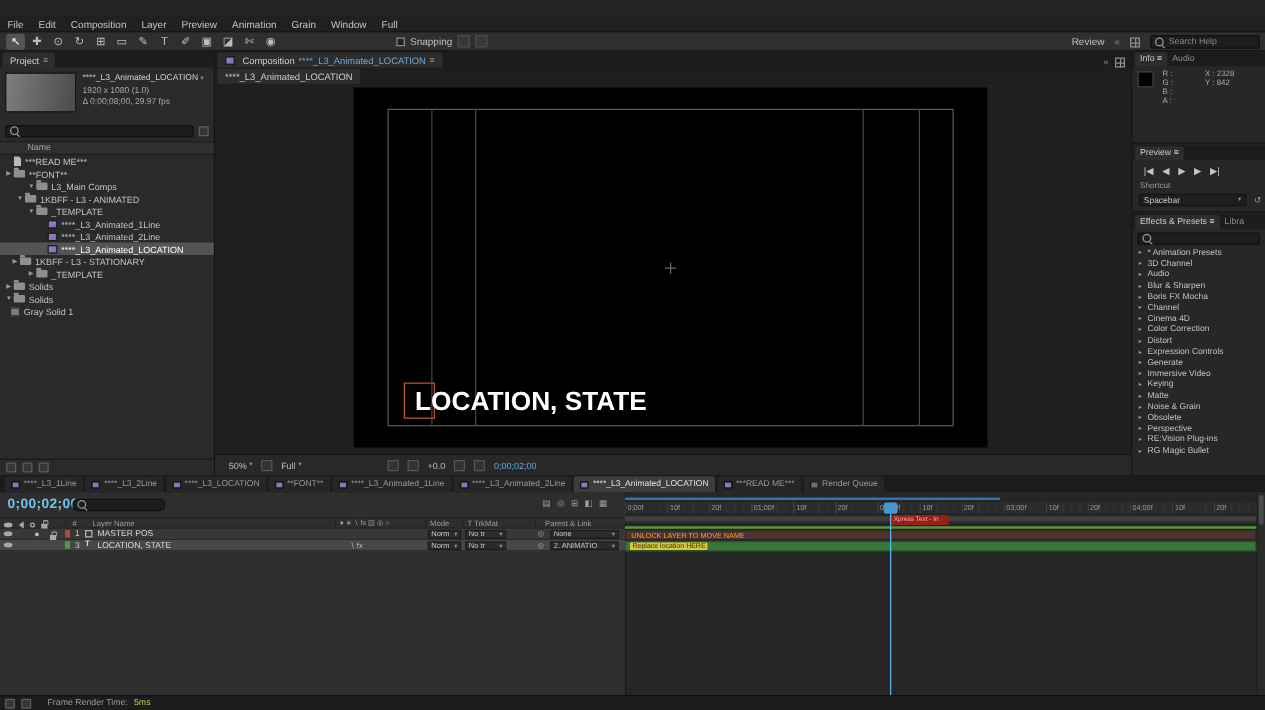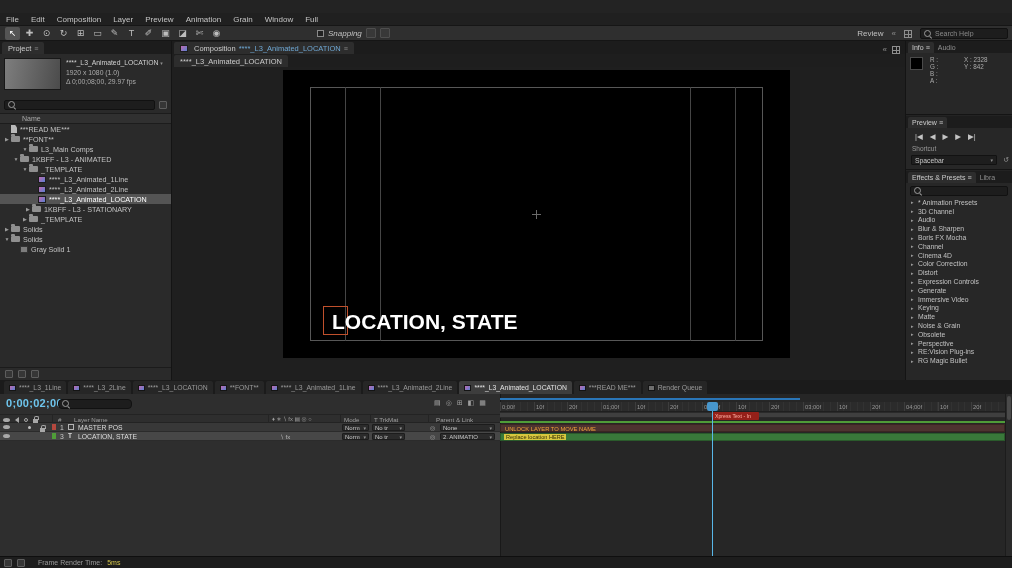--- a/index.html
+++ b/index.html
@@ -17,21 +17,21 @@
   .menubar{position:absolute;left:0;top:13px;width:100%;height:13px;background:#202020;display:flex;align-items:center;border-bottom:1px solid #161616;}
   .menu-item{padding:0 6px;font-size:8px;color:#c4c4c4;height:13px;display:flex;align-items:center;}
 
   
   .toolbar{position:absolute;left:0;top:26px;width:100%;height:15px;background:#2f2f2f;border-bottom:1px solid #151515;display:flex;align-items:center;}
   .tool{width:15px;height:13px;margin:0 1px;font-size:9px;color:#bdbdbd;display:flex;align-items:center;justify-content:center;border-radius:2px;}
   .tool.active{background:#545454;color:#fff;}
   .tool:first-child{margin-left:5px;}
   .snap-group{display:flex;align-items:center;gap:4px;margin-left:92px;}
   .checkbox{width:7px;height:7px;border:1px solid #8a8a8a;background:#222;}
-  .snap-label{font-size:8px;color:#c0c0c0;font-style:italic;}
+  .snap-label{font-size:8px;color:#c0c0c0;}
   .mini-btn{width:10px;height:10px;border:1px solid #4e4e4e;background:#383838;border-radius:1px;}
   .toolbar-right{position:absolute;right:4px;top:0;height:15px;display:flex;align-items:center;gap:8px;}
   .workspace-label{font-size:8px;color:#c0c0c0;}
   .chev{font-size:8px;color:#8e8e8e;}
   .grid-ic{width:8px;height:8px;border:1px solid #8e8e8e;background:linear-gradient(#8e8e8e,#8e8e8e) 0 3px/8px 1px no-repeat,linear-gradient(#8e8e8e,#8e8e8e) 3px 0/1px 8px no-repeat;}
   .searchbox{display:flex;align-items:center;gap:3px;width:88px;height:11px;background:#1d1d1d;border:1px solid #111;border-radius:2px;padding:0 3px;}
   .searchbox input{flex:1;min-width:0;background:transparent;border:none;outline:none;color:#cfcfcf;font-size:7px;font-family:inherit;}
   .searchbox input::placeholder{color:#8a8a8a;}
   .mag{position:relative;width:8px;height:8px;flex:none;}
   .mag::before{content:"";position:absolute;left:0;top:0;width:5px;height:5px;border:1px solid #9a9a9a;border-radius:50%;}
@@ -275,41 +275,41 @@
       <div class="trow" style="padding-left:30px">
           <span class="texp"></span>
           <span class="ic-comp"></span>
           <span>****_L3_Animated_2Line</span>
         </div>
       <div class="trow selected" style="padding-left:30px">
           <span class="texp"></span>
           <span class="ic-comp"></span>
           <span>****_L3_Animated_LOCATION</span>
         </div>
-      <div class="trow" style="padding-left:24px">
+      <div class="trow" style="padding-left:8px">
           <span class="texp">▶</span>
           <span class="ic-folder"></span>
           <span>1KBFF - L3 - STATIONARY</span>
         </div>
       <div class="trow" style="padding-left:21px">
           <span class="texp">▶</span>
           <span class="ic-folder"></span>
           <span>_TEMPLATE</span>
         </div>
       <div class="trow" style="padding-left:3px">
           <span class="texp">▶</span>
           <span class="ic-folder"></span>
           <span>Solids</span>
         </div>
       <div class="trow" style="padding-left:3px">
           <span class="texp">▼</span>
           <span class="ic-folder"></span>
           <span>Solids</span>
         </div>
-      <div class="trow" style="padding-left:12px">
+      <div class="trow" style="">
           <span class="texp"></span>
           <span class="ic-solid"></span>
           <span>Gray Solid 1</span>
         </div>
     </div>
     <div class="proj-footer">
       <span class="ftr-ic"></span>
       <span class="ftr-ic"></span>
       <span class="ftr-ic"></span>
     </div>
@@ -339,20 +339,38 @@
       <div class="g-v" style="left:62px"></div>
       <div class="g-v" style="left:97px"></div>
       <div class="g-v" style="left:407px"></div>
       <div class="g-v" style="left:452px"></div>
       <div class="cross-h"></div>
       <div class="cross-v"></div>
       <div class="sel-box"></div>
       <div class="canvas-text">LOCATION, STATE</div>
     </div>
 
+    <div class="comp-footer">
+      <div class="dd-inline">
+        <span>50%</span>
+        <span class="caret">▾</span>
+      </div>
+      <span class="footer-ic"></span>
+      <div class="dd-inline">
+        <span>Full</span>
+        <span class="caret">▾</span>
+      </div>
+      <span class="spacer55"></span>
+      <span class="footer-ic"></span>
+      <span class="footer-ic"></span>
+      <span>+0.0</span>
+      <span class="footer-ic"></span>
+      <span class="footer-ic"></span>
+      <span class="tc-blue">0;00;02;00</span>
+    </div>
   </div>
 
   <div class="rightcol">
 
     <div class="rpanel" style="top:0;height:74px;">
       <div class="rheader">
         <div class="rtab">
           <span>Info</span>
           <span class="pmenu">≡</span>
         </div>

